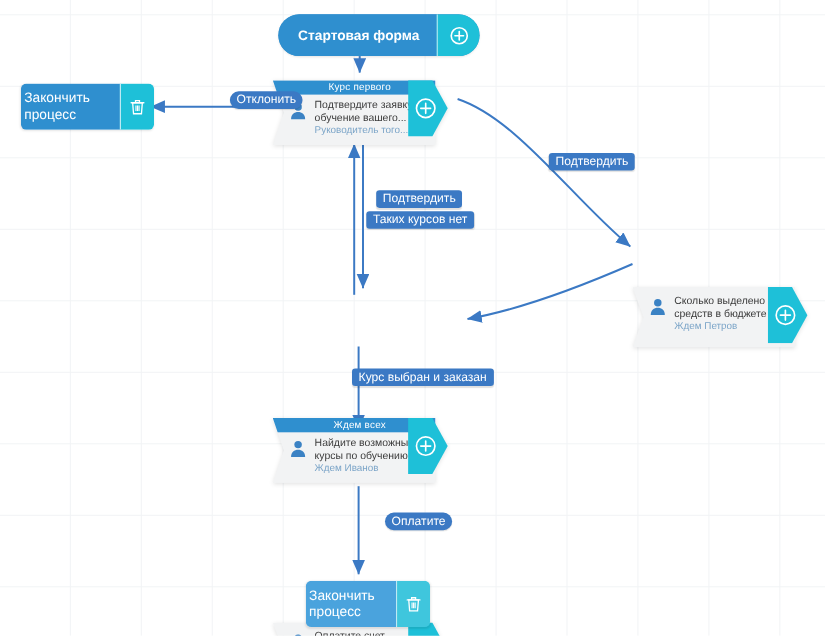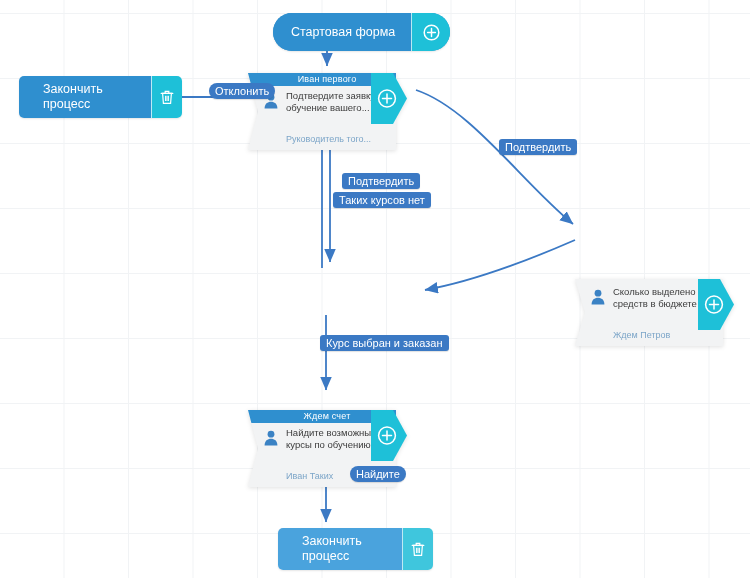--- a/index.html
+++ b/index.html
@@ -46,21 +46,21 @@
   }
 
   
   .endnode{
     display:flex;align-items:stretch;height:42px;
     border-radius:5px;overflow:hidden;
     box-shadow:0 1px 2px rgba(0,0,0,.10);
   }
   .endnode .end-label{
     display:flex;align-items:center;
-    padding:0 24px;color:#ffffff;font-size:12.5px;line-height:15px;
+    padding:0 3px;color:#ffffff;font-size:12.5px;line-height:15px;
     background:#2f8fcf;
   }
   .endnode.variantB .end-label{background:#4aa3dd;}
   .endnode .end-action{
     width:30px;display:flex;align-items:center;justify-content:center;
     background:#1ec0d8;border-left:1px solid #bdeaf4;
   }
   .endnode.variantB .end-action{background:#3fc6dd;}
 
   
@@ -87,21 +87,21 @@
     display:flex;align-items:flex-start;
     padding:4px 5px 5px 14px;
     min-height:37px;
   }
   .task .avatar{flex:0 0 auto;margin:2px 6px 0 0;}
   .task .task-texts{flex:1 1 auto;min-width:0;}
   .task .task-title{
     font-size:9.5px;color:#3b3b3b;line-height:11.5px;
   }
   .task .task-assignee{
-    font-size:9px;color:#7ca5c8;line-height:11px;margin-top:21px;
+    font-size:9px;color:#7ca5c8;line-height:11px;margin-top:0;
   }
   .task .task-action{
     position:absolute;right:-1px;top:0;bottom:0;width:38px;
   }
   .task .task-action svg{display:block;}
 
   
   .chip{
     position:absolute;
     background:#3b79c4;
@@ -141,21 +141,21 @@
       <path d="M322,268 L322,131" marker-end="url(#ah)"></path>
 
       <path d="M330,126 L330,262" marker-end="url(#ah)"></path>
 
       <path d="M326,315 L326,390" marker-end="url(#ah)"></path>
 
       <path d="M326,442 L326,522" marker-end="url(#ah)"></path>
     </g>
   </svg>
 
-  <div class="node" style="left:273px;top:13px;">
+  <div class="node" style="left:253px;top:13px;font-weight:bold;">
     <div class="pill">
       <div class="pill-label">Стартовая форма</div>
       <div class="pill-action">
         <svg width="17" height="17" viewBox="0 0 17 17">
           <circle cx="8.5" cy="8.5" r="7.3" fill="none" stroke="#ffffff" stroke-width="1.5"></circle>
           <path d="M8.5,4.6 L8.5,12.4 M4.6,8.5 L12.4,8.5" stroke="#ffffff" stroke-width="1.5" stroke-linecap="round"></path>
         </svg>
       </div>
     </div>
   </div>
@@ -169,21 +169,21 @@
           <path d="M1.2,4.4 L12.8,4.4" stroke="#ffffff" stroke-width="1.2" stroke-linecap="round"></path>
           <path d="M5.2,4.4 L5.2,2.4 L8.8,2.4 L8.8,4.4" fill="none" stroke="#ffffff" stroke-width="1.2"></path>
           <path d="M5.6,6.8 L5.6,12 M7,6.8 L7,12 M8.4,6.8 L8.4,12" stroke="#ffffff" stroke-width="1"></path>
         </svg>
       </div>
     </div>
   </div>
 
   <div class="node task" style="left:248px;top:73px;">
     <div class="task-body">
-      <div class="task-header">Иван первого</div>
+      <div class="task-header">Курс первого</div>
       <div class="task-content">
         <div class="avatar">
           <svg width="18" height="18" viewBox="0 0 18 18">
             <circle cx="9" cy="5.2" r="3.4" fill="#3b82c4"></circle>
             <path d="M2.6,16.4 C2.6,11.8 5.6,9.8 9,9.8 C12.4,9.8 15.4,11.8 15.4,16.4 Z" fill="#3b82c4"></path>
           </svg>
         </div>
         <div class="task-texts">
           <div class="task-title">Подтвердите заявку на обучение вашего...</div>
           <div class="task-assignee">Руководитель того...</div>
@@ -218,31 +218,31 @@
       <svg width="38" height="51" viewBox="0 0 38 51">
         <path d="M0,0 L22,0 L36,25.5 L22,51 L0,51 Z" fill="#1ec0d8"></path>
         <circle cx="16" cy="25.5" r="8.4" fill="none" stroke="#ffffff" stroke-width="1.5"></circle>
         <path d="M16,21 L16,30 M11.5,25.5 L20.5,25.5" stroke="#ffffff" stroke-width="1.5" stroke-linecap="round"></path>
       </svg>
     </div>
   </div>
 
   <div class="node task" style="left:248px;top:266px;">
     <div class="task-body">
-      <div class="task-header">Ждем счет</div>
+      <div class="task-header">Ждем всех</div>
       <div class="task-content">
         <div class="avatar">
           <svg width="18" height="18" viewBox="0 0 18 18">
             <circle cx="9" cy="5.2" r="3.4" fill="#3b82c4"></circle>
             <path d="M2.6,16.4 C2.6,11.8 5.6,9.8 9,9.8 C12.4,9.8 15.4,11.8 15.4,16.4 Z" fill="#3b82c4"></path>
           </svg>
         </div>
         <div class="task-texts">
           <div class="task-title">Найдите возможные курсы по обучению</div>
-          <div class="task-assignee">Иван Таких</div>
+          <div class="task-assignee">Ждем Иванов</div>
         </div>
       </div>
     </div>
     <div class="task-action">
       <svg width="38" height="51" viewBox="0 0 38 51">
         <path d="M0,0 L22,0 L36,25.5 L22,51 L0,51 Z" fill="#1ec0d8"></path>
         <circle cx="16" cy="25.5" r="8.4" fill="none" stroke="#ffffff" stroke-width="1.5"></circle>
         <path d="M16,21 L16,30 M11.5,25.5 L20.5,25.5" stroke="#ffffff" stroke-width="1.5" stroke-linecap="round"></path>
       </svg>
     </div>
@@ -289,15 +289,15 @@
   <div class="chip rounded" style="left:165px;top:83px;">Отклонить</div>
 
   <div class="chip" style="left:455px;top:139px;">Подтвердить</div>
 
   <div class="chip" style="left:298px;top:173px;">Подтвердить</div>
 
   <div class="chip" style="left:289px;top:192px;text-align:right;">Таких курсов нет</div>
 
   <div class="chip" style="left:276px;top:335px;text-align:right;">Курс выбран и заказан</div>
 
-  <div class="chip rounded" style="left:306px;top:466px;">Найдите</div>
+  <div class="chip rounded" style="left:306px;top:466px;">Оплатите</div>
 
 </div>
 
 </body></html>

